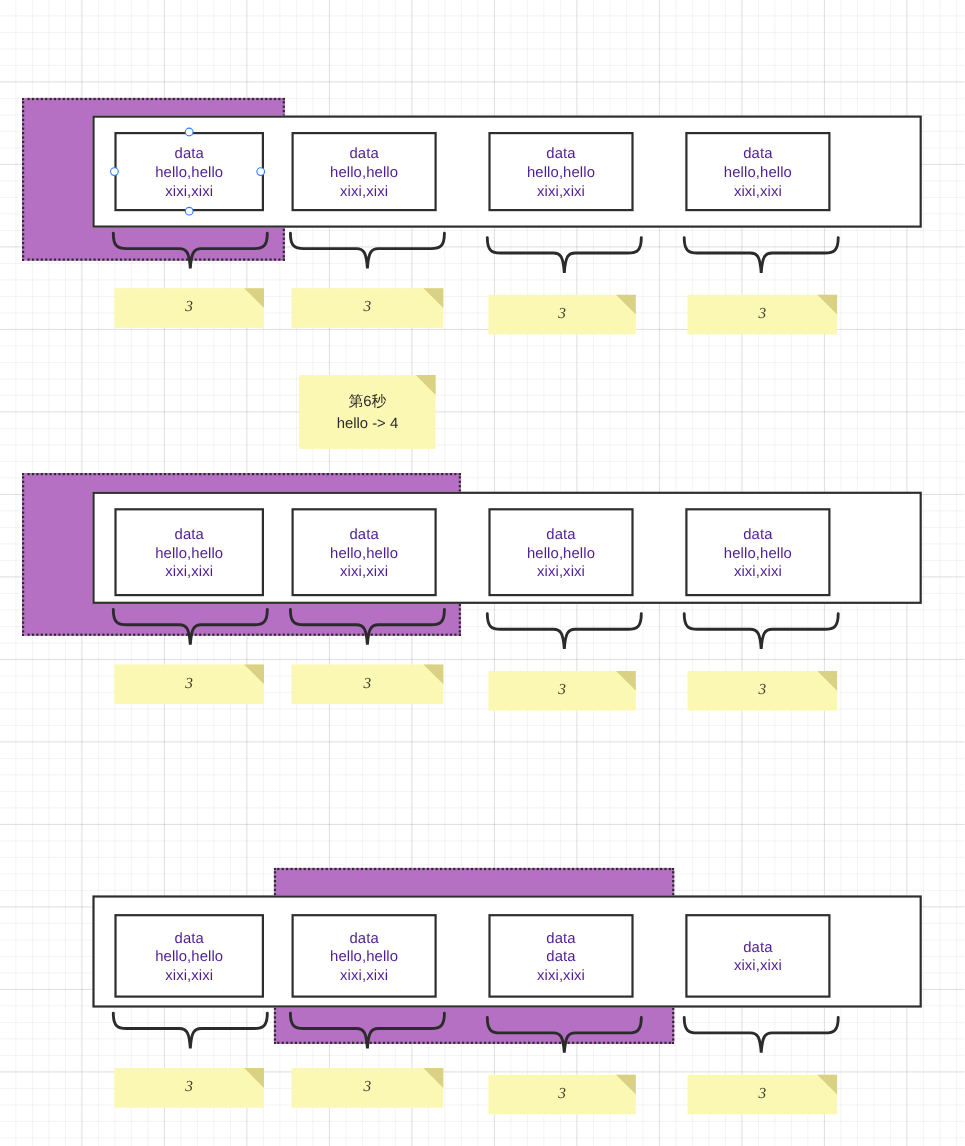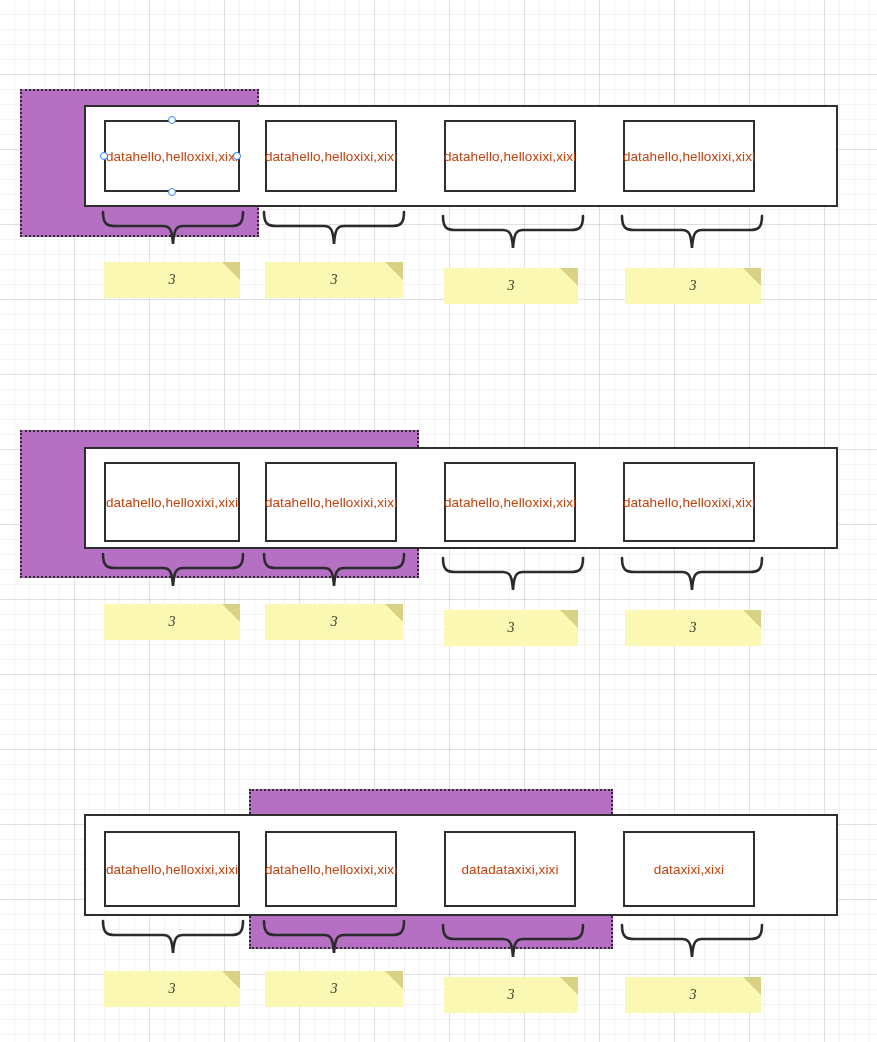--- a/index.html
+++ b/index.html
@@ -44,24 +44,25 @@
   }
 
   
   .data-box {
     position: absolute;
     background: #ffffff;
     border: 2px solid #2e2e2e;
     box-sizing: border-box;
     z-index: 3;
     display: flex;
+    flex-direction: column;
     align-items: center;
     justify-content: center;
     font-size: 13.5px;
-    color: #c2410c;
+    color: #4c1d95;
     line-height: 17px;
     letter-spacing: 0.1px;
   }
   .data-box .ln { white-space: nowrap; }
 
   
   .handle {
     position: absolute;
     width: 8px;
     height: 8px;
@@ -180,20 +181,25 @@
   </div>
   <div class="note" style="left:444px; top:268px; width:134px; height:36px;">
     <span class="fold"></span>
     <span class="note-count">3</span>
   </div>
   <div class="note" style="left:625px; top:268px; width:136px; height:36px;">
     <span class="fold"></span>
     <span class="note-count">3</span>
   </div>
 
+  <div class="note" style="left:272px; top:341px; width:124px; height:67px;">
+    <span class="fold"></span>
+    <div class="note-time">第6秒</div>
+    <div class="note-time">hello -&gt; 4</div>
+  </div>
 
   <div class="hl" style="left:20px; top:430px; width:399px; height:148px;"></div>
 
   <div class="container-box" style="left:84px; top:447px; width:754px; height:102px;"></div>
 
   <div class="data-box" style="left:104px; top:462px; width:136px; height:80px;">
     <span class="ln">data</span>
     <span class="ln">hello,hello</span>
     <span class="ln">xixi,xixi</span>
   </div>

